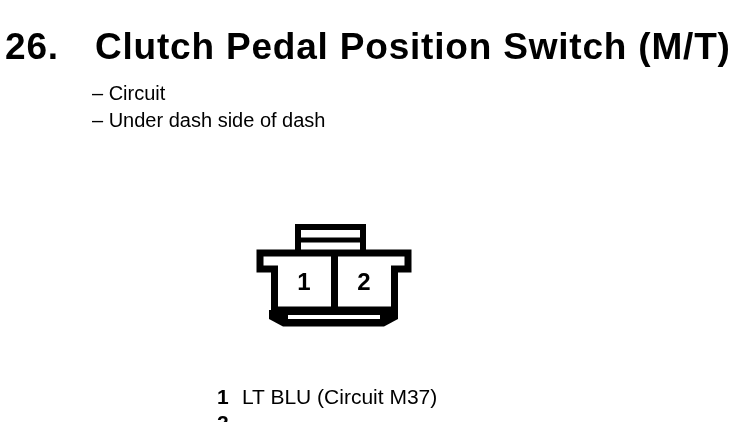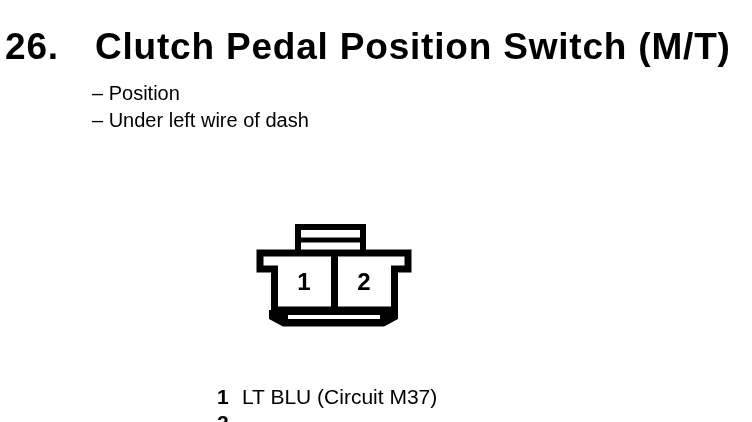--- a/index.html
+++ b/index.html
@@ -64,22 +64,22 @@
 </head>
 <body>
 
 <div class="page">
 
   <div class="header">
     <span class="item-number">26.</span><span class="item-title">Clutch Pedal Position Switch (M/T)</span>
   </div>
 
   <div class="details">
-    <div class="detail-line">– Position</div>
-    <div class="detail-line">– Under left wire of dash</div>
+    <div class="detail-line">– Circuit</div>
+    <div class="detail-line">– Under dash side of dash</div>
   </div>
 
   <svg class="connector-svg" width="170" height="110" viewBox="250 198 170 110" xmlns="http://www.w3.org/2000/svg">
 
     <rect x="300" y="205" width="65" height="26" fill="#ffffff" stroke="#000000" stroke-width="6"></rect>
     <line x1="297" y1="218" x2="368" y2="218" stroke="#000000" stroke-width="5"></line>
 
     <path d="M 262 231 L 410 231 L 410 247 L 396.5 247 L 396.5 288 L 276.5 288 L 276.5 247 L 262 247 Z" fill="#ffffff" stroke="#000000" stroke-width="7" stroke-linejoin="miter"></path>
 
     <line x1="336.5" y1="231" x2="336.5" y2="288" stroke="#000000" stroke-width="7"></line>

